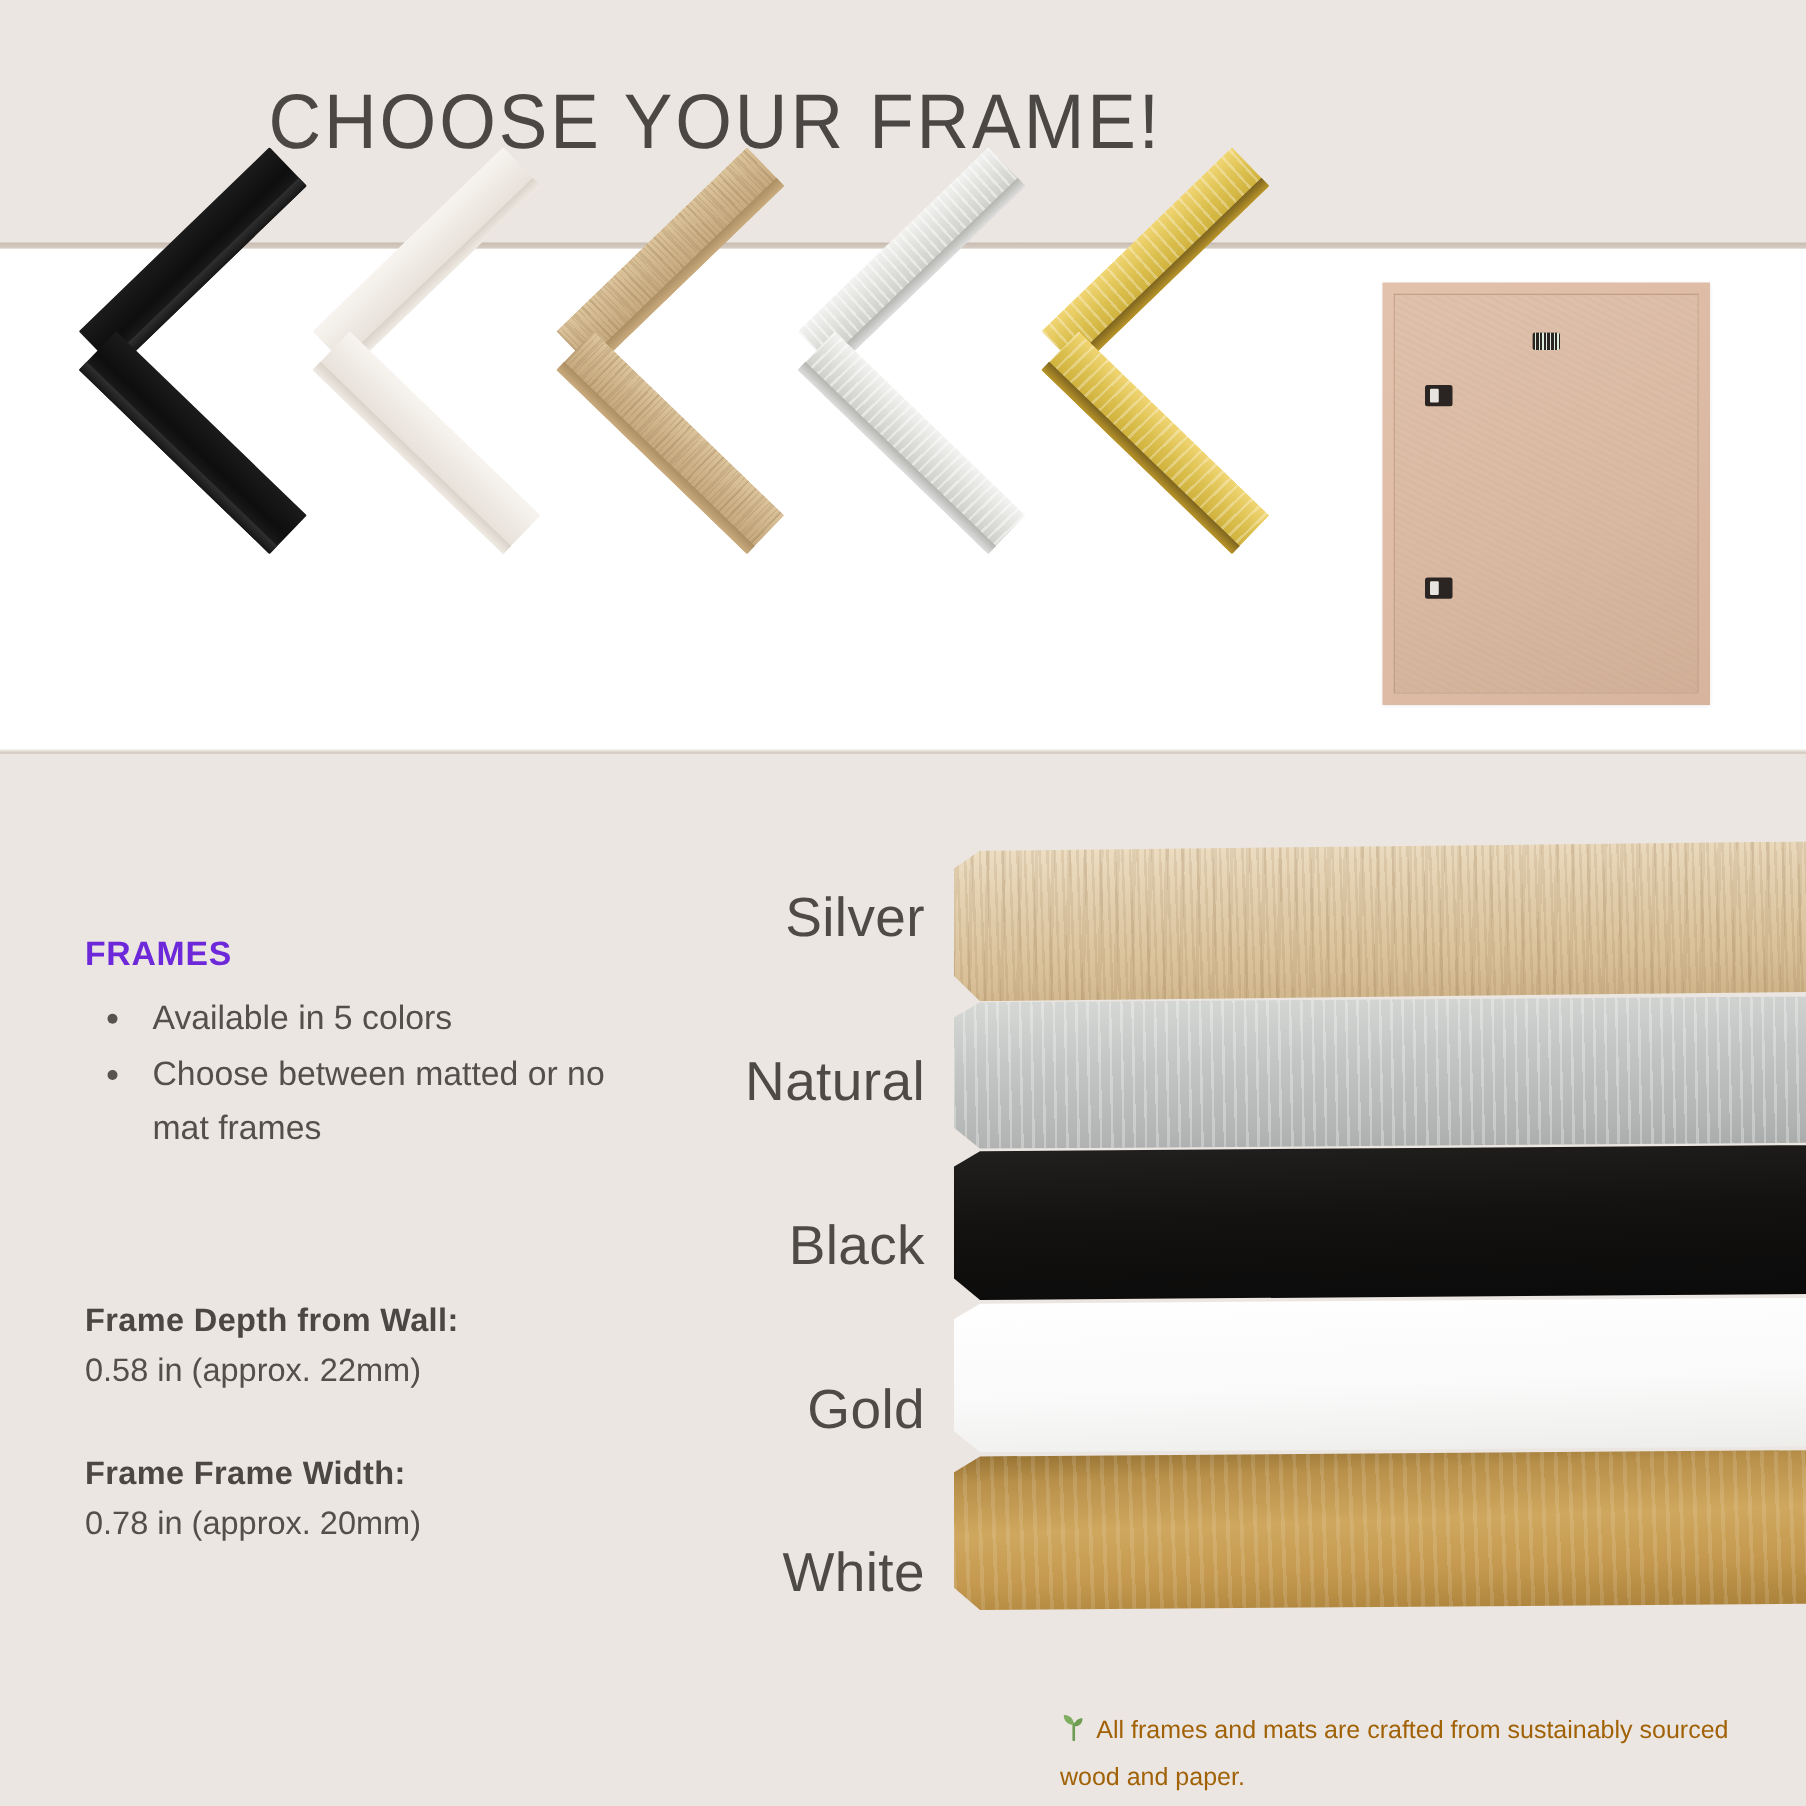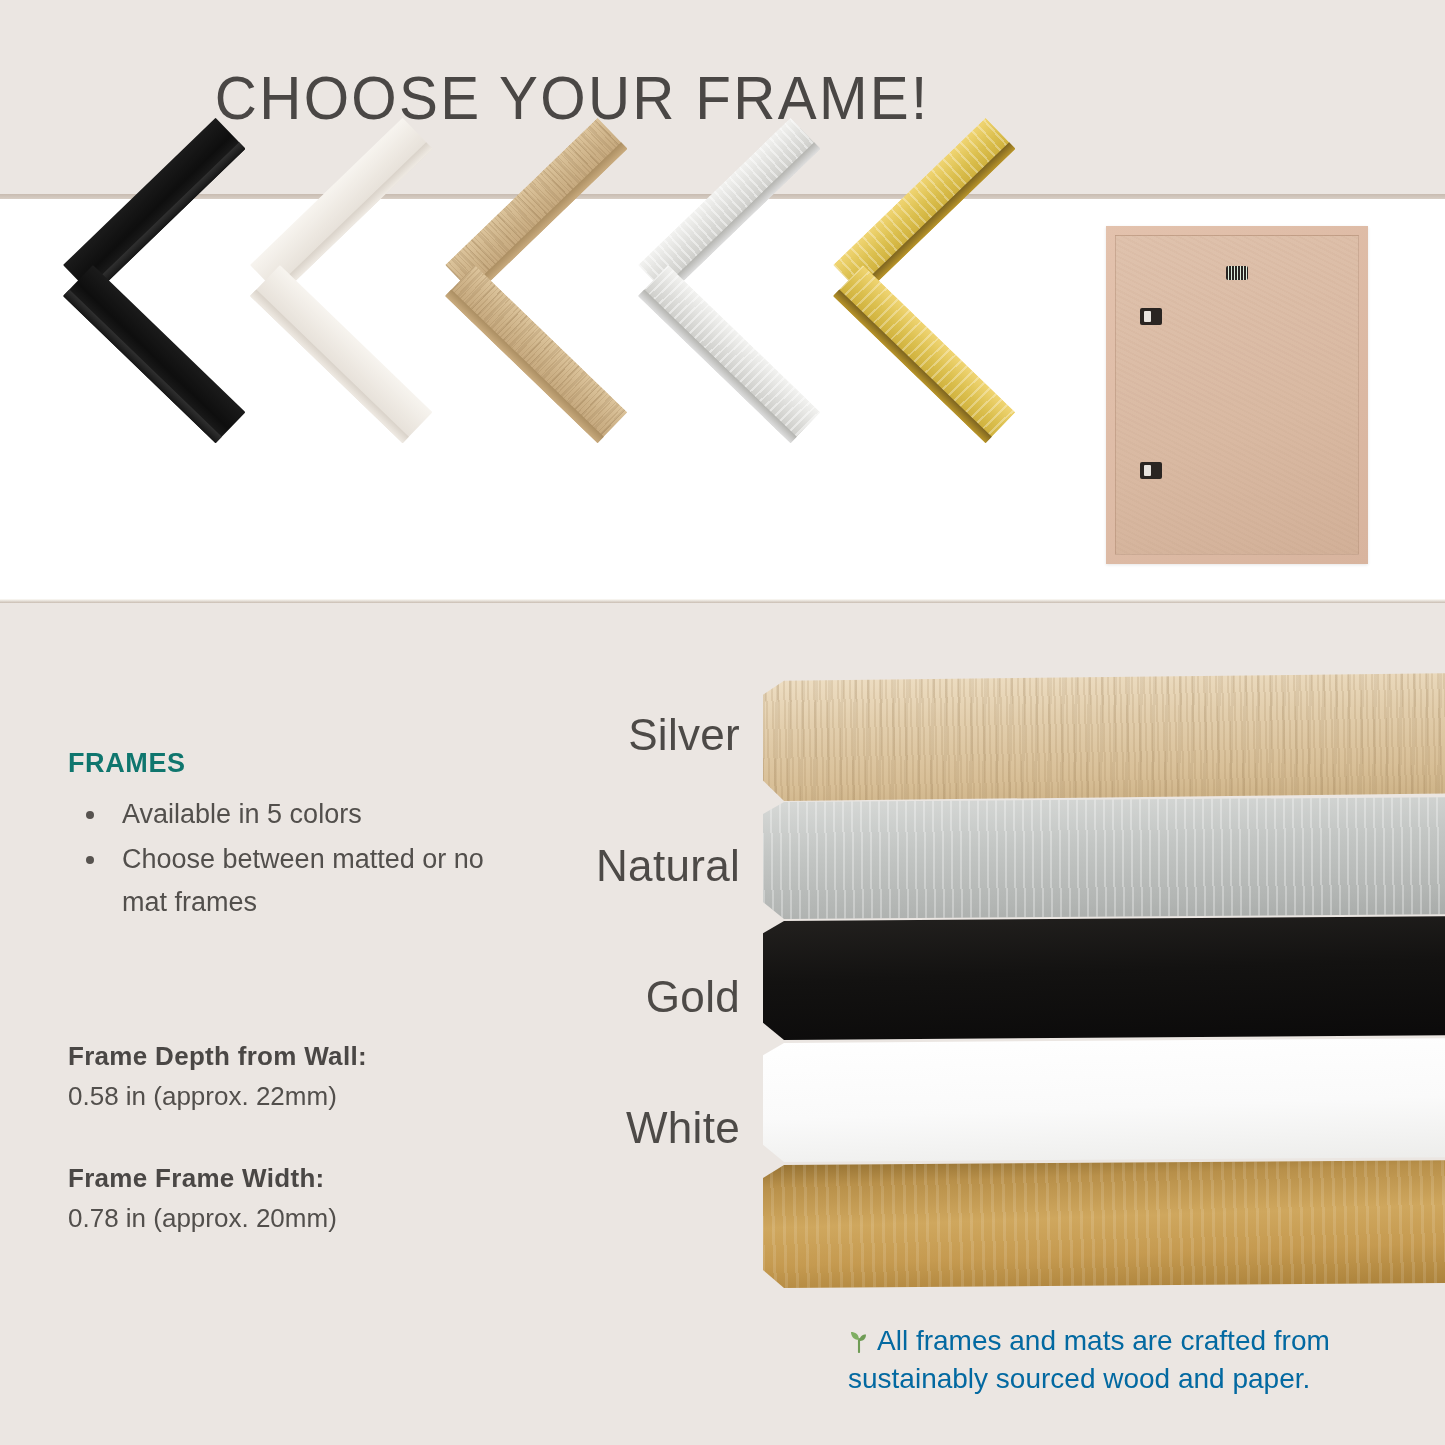--- a/index.html
+++ b/index.html
@@ -119,21 +119,21 @@
     width:7px; height:11px; background:#e8e4df; border-radius:1px;
   }
   .hw-clip-1 { top:72px; }
   .hw-clip-2 { top:226px; }
 
   
   .lower { position:absolute; left:0; top:603px; width:1445px; height:842px; background:#ebe6e2; }
 
   .info-block { position:absolute; left:68px; top:145px; width:440px; }
   .info-heading {
-    font-size:27px; font-weight:700; color:#0f766e;
+    font-size:27px; font-weight:700; color:#6d28d9;
     letter-spacing:.6px; margin-bottom:14px;
   }
   .bullets { list-style:none; }
   .bullets li {
     position:relative; padding-left:54px;
     font-size:27px; font-weight:300; color:#524f4c;
     line-height:43px; margin-bottom:2px;
   }
   .bullets li .dot {
     position:absolute; left:18px; top:18px;
@@ -189,22 +189,22 @@
   .bar-gold {
     top:487px; height:128px;
     clip-path:polygon(3% 4%, 100% 0, 100% 96%, 3% 100%, 0 86%, 0 14%);
     background:
       repeating-linear-gradient(88deg, rgba(255,255,255,.12) 0 3px, rgba(0,0,0,0) 3px 11px),
       linear-gradient(178deg,#8f6c2e 0%,#b8904a 18%,#cfa75e 45%,#c59a50 70%,#a87f38 100%);
   }
 
   
   .eco-note {
-    position:absolute; left:848px; top:719px; width:540px;
-    font-size:28px; font-weight:300; color:#0369a1; line-height:38px;
+    position:absolute; left:848px; top:762px; width:540px;
+    font-size:20px; font-weight:300; color:#a16207; line-height:38px;
   }
   .sprout-icon {
     display:inline-block; vertical-align:-3px; margin-right:7px; width:22px; height:24px;
   }
 </style>
 </head>
 <body>
 
 <div class="header">
   <div class="header-title">CHOOSE YOUR FRAME!</div>
@@ -302,20 +302,21 @@
   </div>
 
   <div class="spec spec-2">
     <div class="spec-label">Frame Frame Width:</div>
     <div class="spec-value">0.78 in (approx. 20mm)</div>
   </div>
 
   <div class="color-labels">
     <div class="color-label">Silver</div>
     <div class="color-label">Natural</div>
+    <div class="color-label">Black</div>
     <div class="color-label">Gold</div>
     <div class="color-label">White</div>
   </div>
 
   <div class="bar-stack">
     <div class="bar bar-natural"></div>
     <div class="bar bar-silver"></div>
     <div class="bar bar-black"></div>
     <div class="bar bar-white"></div>
     <div class="bar bar-gold"></div>

